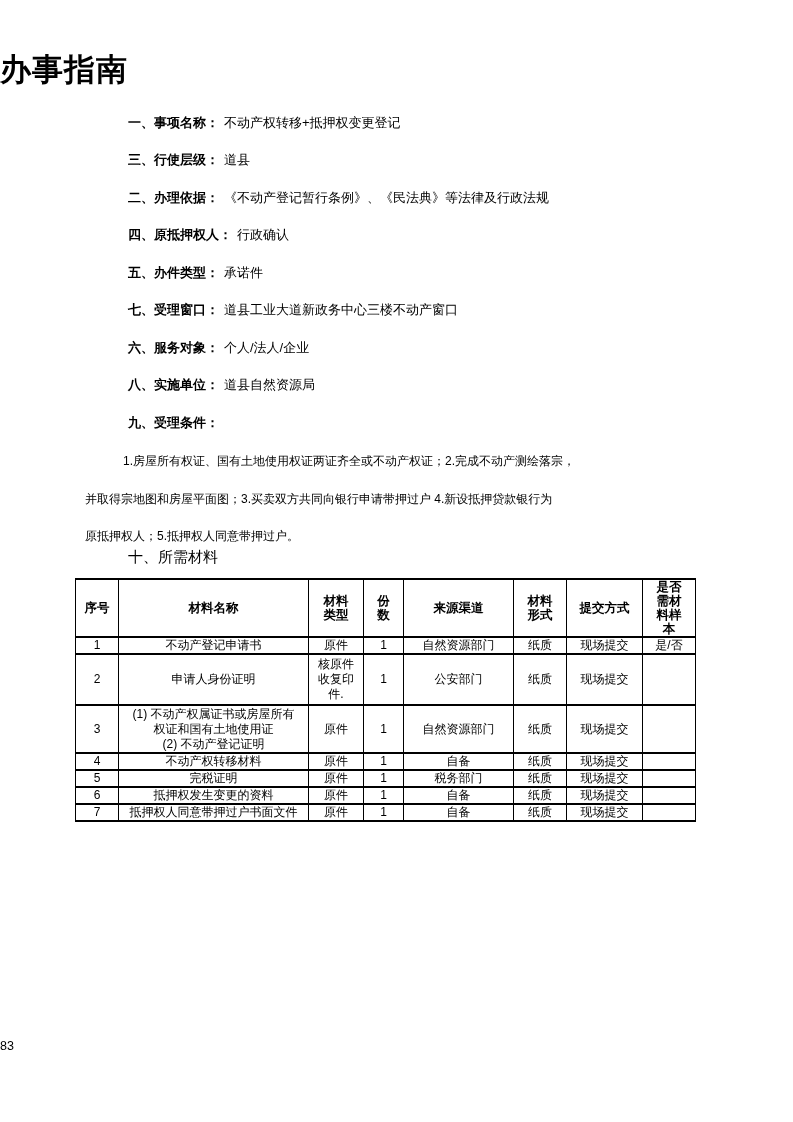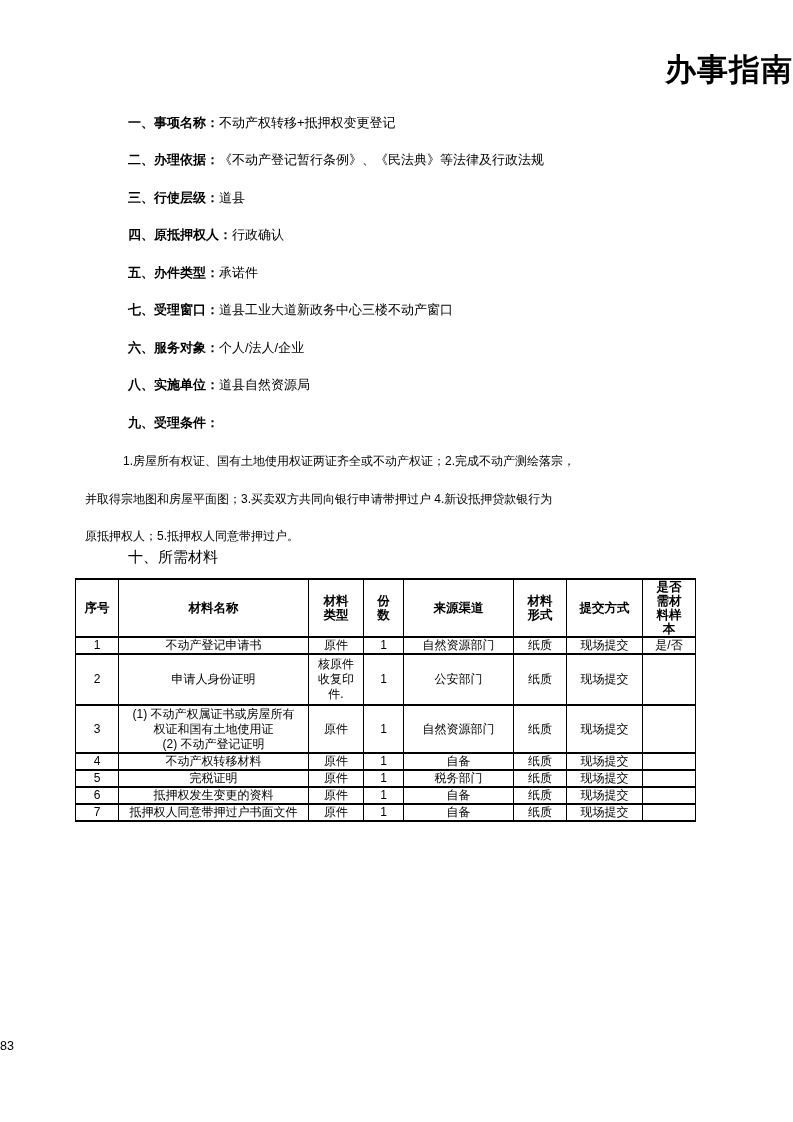--- a/index.html
+++ b/index.html
@@ -12,40 +12,40 @@
     background: #ffffff;
     color: #000000;
     font-family: "Liberation Sans", "DejaVu Sans", sans-serif;
     overflow: hidden;
   }
   .doc-title {
     position: absolute;
     top: 49px;
     left: 0;
     width: 100%;
-    text-align: right;
+    text-align: left;
     font-size: 31px;
     font-weight: 700;
     letter-spacing: 1px;
   }
   .info-list {
     position: absolute;
     top: 104px;
     left: 128px;
     right: 60px;
   }
   .info-item {
     height: 37.5px;
     display: flex;
     align-items: center;
     font-size: 13px;
     white-space: nowrap;
   }
   .info-item .label { font-weight: 700; }
-  .info-item .value { font-weight: 400; }
+  .info-item .value { font-weight: 400; margin-left: 5px; }
   .conditions {
     position: absolute;
     top: 443px;
     left: 85px;
     width: 644px;
     font-size: 12px;
     line-height: 37.5px;
     white-space: pre-line;
     text-indent: 38px;
     text-align: justify;
@@ -109,26 +109,26 @@
 <div class="page">
 
   <h1 class="doc-title">办事指南</h1>
 
   <div class="info-list">
     <div class="info-item">
       <span class="label">一、事项名称：</span>
       <span class="value">不动产权转移+抵押权变更登记</span>
     </div>
     <div class="info-item">
+      <span class="label">三、行使层级：</span>
+      <span class="value">道县</span>
+    </div>
+    <div class="info-item">
       <span class="label">二、办理依据：</span>
       <span class="value">《不动产登记暂行条例》、《民法典》等法律及行政法规</span>
-    </div>
-    <div class="info-item">
-      <span class="label">三、行使层级：</span>
-      <span class="value">道县</span>
     </div>
     <div class="info-item">
       <span class="label">四、原抵押权人：</span>
       <span class="value">行政确认</span>
     </div>
     <div class="info-item">
       <span class="label">五、办件类型：</span>
       <span class="value">承诺件</span>
     </div>
     <div class="info-item">

